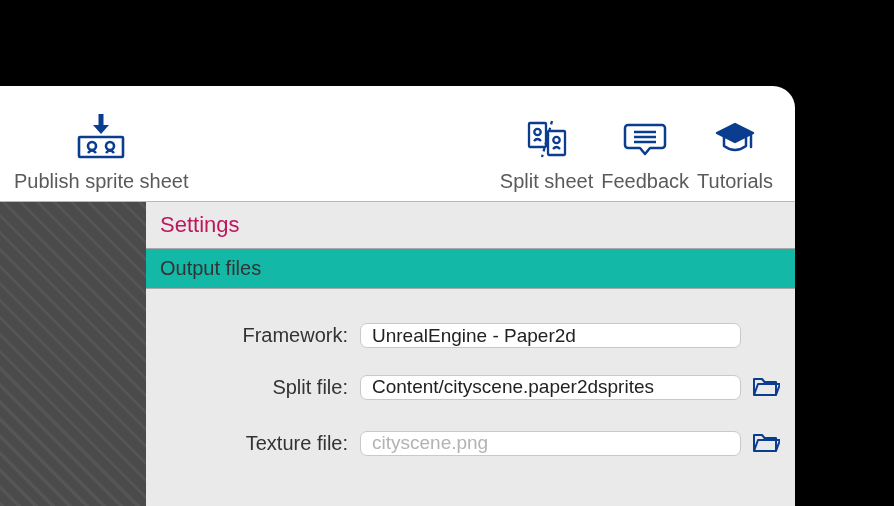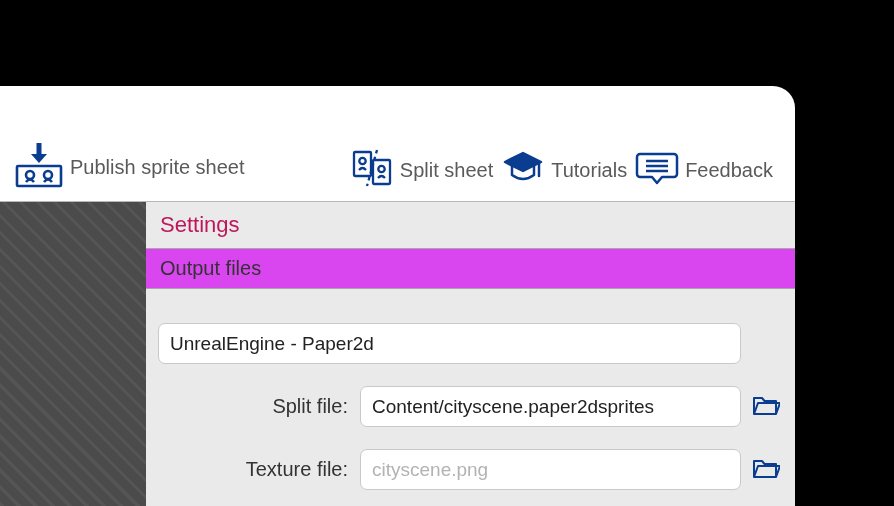--- a/index.html
+++ b/index.html
@@ -19,21 +19,21 @@
   .toolbar {
     height: 116px;
     display: flex;
     align-items: flex-end;
     padding-bottom: 8px;
     border-bottom: 1px solid #b8b8b8;
   }
   .toolbar-left { margin-left: 10px; }
   .toolbar-right { margin-left: auto; display:flex; margin-right: 18px;}
   .tool-btn {
-    display: flex; flex-direction: row; align-items: center;
+    display: flex; flex-direction: column; align-items: center;
     gap: 6px;
     background: none; border: none; cursor: pointer;
     color: #5a5a5a; font-size: 20px;
     padding: 0 4px;
   }
   .tool-btn svg { }
 
   .content { display:flex; height: calc(100% - 116px); }
   .sidebar {
     width: 146px;
@@ -43,38 +43,38 @@
   }
   .panel { flex:1; display:flex; flex-direction:column; }
 
   .section-title {
     background: #eaeaea;
     padding: 10px 14px;
     font-size: 22px; font-weight: 500; color:#be185d;
     border-bottom:1px solid #a8a8a8;
   }
   .section-sub {
-    background: #d946ef;
+    background: #14b8a6;
     padding: 8px 14px;
     font-size: 20px; color:#333;
     border-bottom:1px solid #a8a8a8;
   }
   .fields {
     background: #eaeaea;
     flex:1;
     padding: 34px 12px 0 12px;
   }
   .row { display:flex; align-items:center; margin-bottom: 22px; }
   .label {
     width: 202px; text-align:right; padding-right: 12px;
     font-size: 20px; color:#333;
   }
   .input {
     flex:1;
-    height: 41px;
+    height: 25px;
     background:#fff;
     border:1px solid #c9c9c9;
     border-radius:7px;
     font-size: 19px;
     padding: 0 11px;
     color:#222;
   }
   .input::placeholder { color:#b3b3b3; }
   .folder-btn {
     width: 34px; height:34px; margin-left:8px;
@@ -122,53 +122,54 @@
               <path d="M28 30 q3.5 -4 7 0"></path>
               <line x1="27" y1="2" x2="17" y2="38" stroke-dasharray="3.5 3.5"></line>
             </g>
           </svg>
         </span>
         <span>Split sheet</span>
       </button>
       <button class="tool-btn">
         <span>
           <svg width="44" height="40" viewBox="0 0 44 40">
-            <g fill="none" stroke="#0a3d8f" stroke-width="2.5" stroke-linejoin="round" stroke-linecap="round">
-              <path d="M22 5 L40 14 L22 23 L4 14 Z" fill="#0a3d8f"></path>
-              <path d="M11 18 v9 q11 8 22 0 v-9"></path>
-              <line x1="38" y1="15" x2="38" y2="28"></line>
-            </g>
-          </svg>
-        </span>
-        <span>Tutorials</span>
-      </button>
-      <button class="tool-btn">
-        <span>
-          <svg width="44" height="40" viewBox="0 0 44 40">
             <g fill="none" stroke="#0a3d8f" stroke-width="2.5" stroke-linejoin="round">
               <path d="M5 6 h34 a3 3 0 0 1 3 3 v17 a3 3 0 0 1 -3 3 h-12 l-5 6 l-5 -6 h-12 a3 3 0 0 1 -3 -3 v-17 a3 3 0 0 1 3 -3 z"></path>
               <line x1="11" y1="13" x2="33" y2="13"></line>
               <line x1="11" y1="18" x2="33" y2="18"></line>
               <line x1="11" y1="23" x2="33" y2="23"></line>
             </g>
           </svg>
         </span>
         <span>Feedback</span>
+      </button>
+      <button class="tool-btn">
+        <span>
+          <svg width="44" height="40" viewBox="0 0 44 40">
+            <g fill="none" stroke="#0a3d8f" stroke-width="2.5" stroke-linejoin="round" stroke-linecap="round">
+              <path d="M22 5 L40 14 L22 23 L4 14 Z" fill="#0a3d8f"></path>
+              <path d="M11 18 v9 q11 8 22 0 v-9"></path>
+              <line x1="38" y1="15" x2="38" y2="28"></line>
+            </g>
+          </svg>
+        </span>
+        <span>Tutorials</span>
       </button>
     </div>
   </div>
 
   <div class="content">
     <div class="sidebar"></div>
     <div class="panel">
       <div class="section-title">Settings</div>
       <div class="section-sub">Output files</div>
       <div class="fields">
 
         <div class="row">
+          <div class="label">Framework:</div>
           <input class="input" type="text" value="UnrealEngine - Paper2d" style="">
           <div class="folder-btn-space"></div>
         </div>
 
         <div class="row">
           <div class="label">Split file:</div>
           <input class="input" type="text" style="text-align: left; direction: rtl;" value="Content/cityscene.paper2dsprites">
           <button class="folder-btn">
             <span>
               <svg width="28" height="24" viewBox="0 0 28 24">

